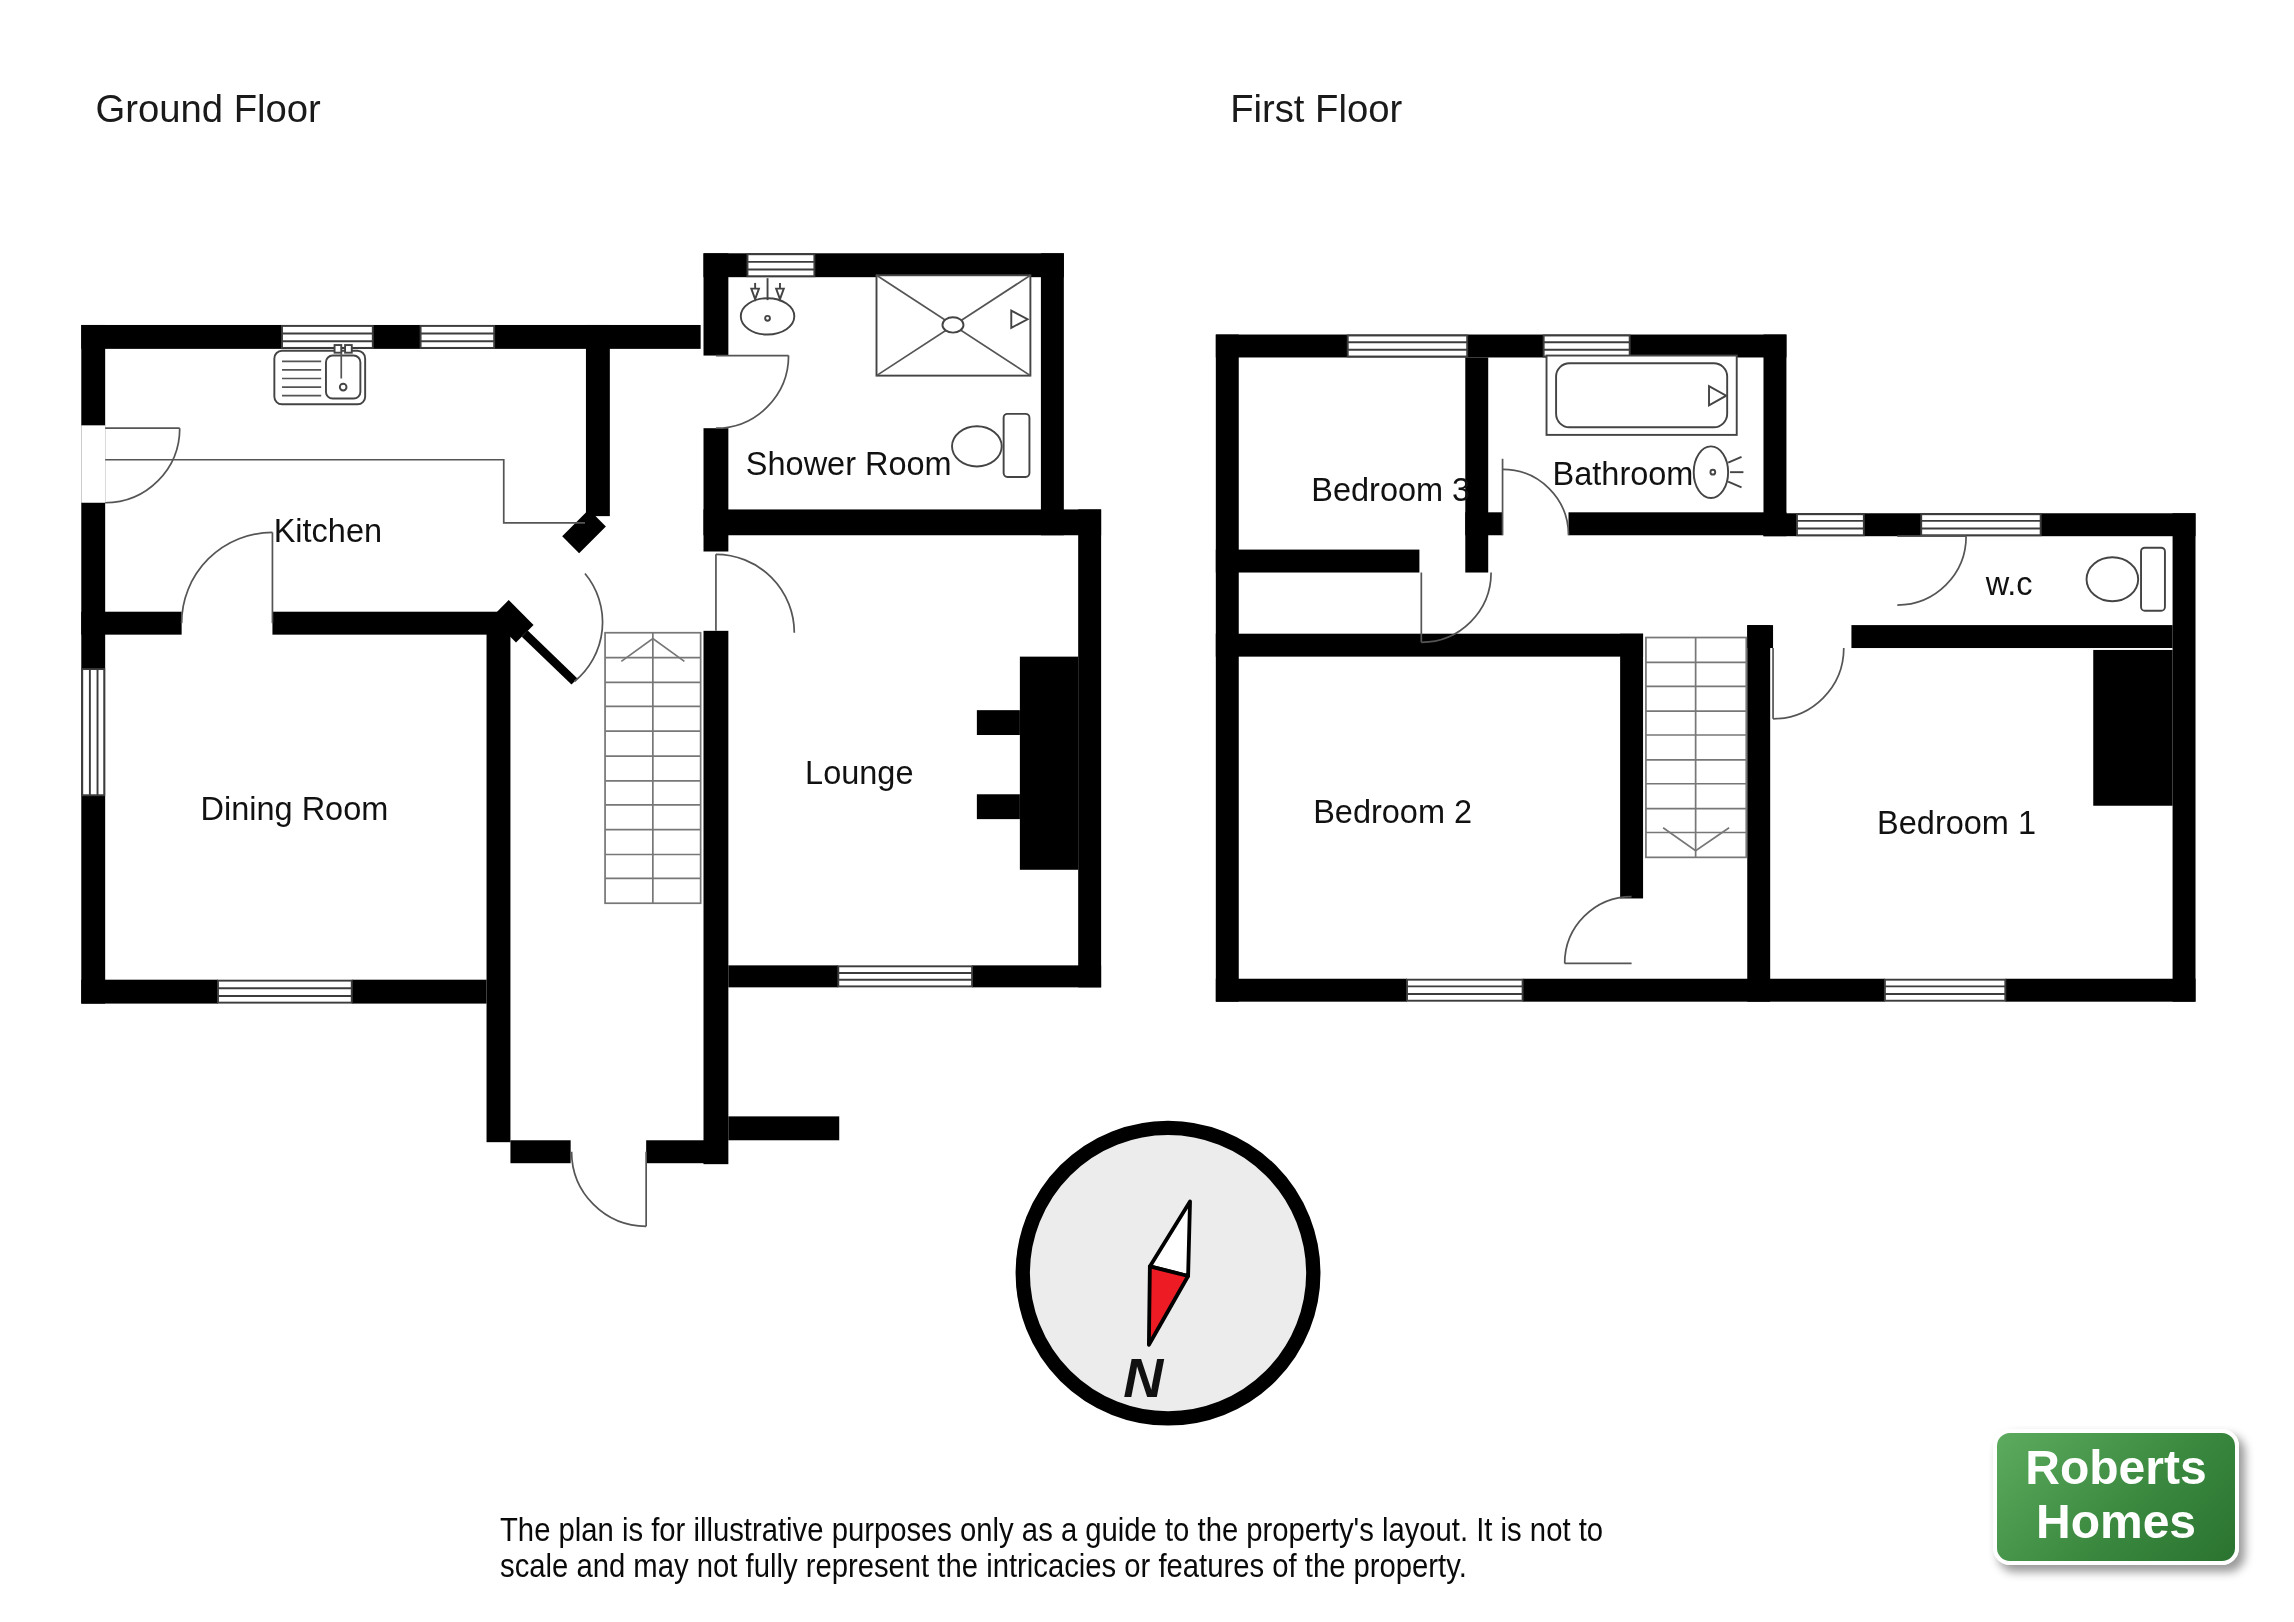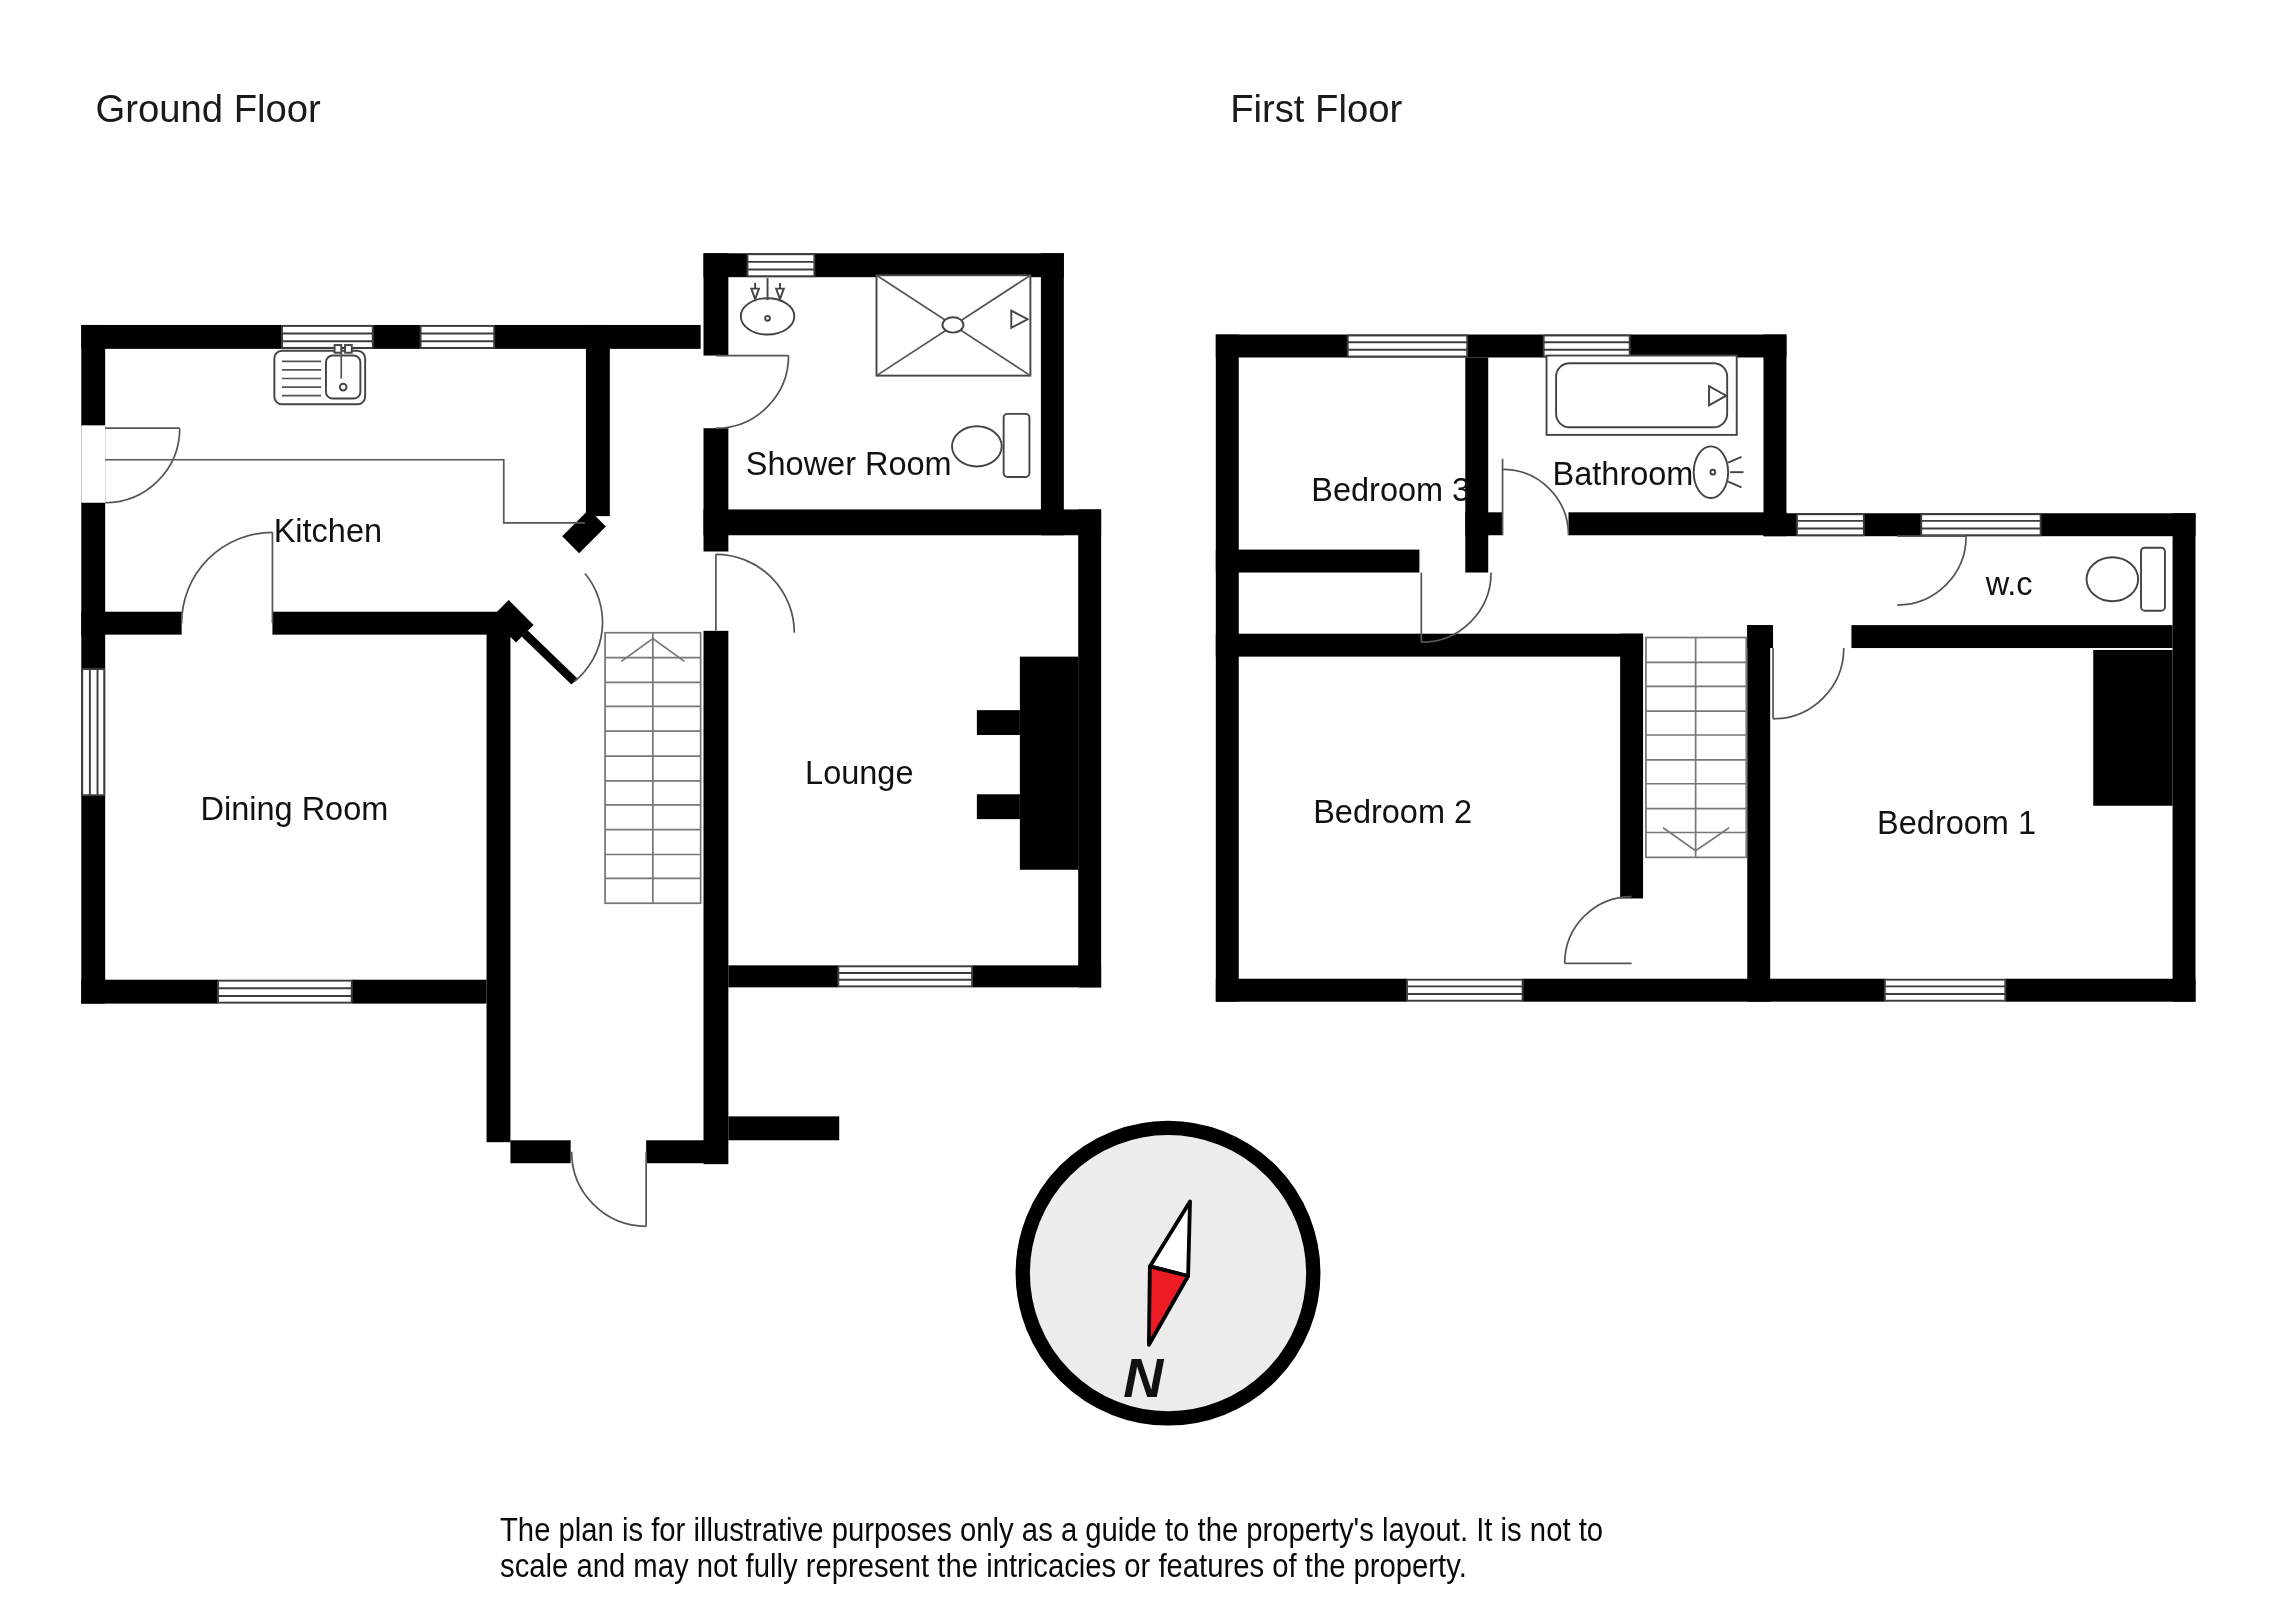--- a/index.html
+++ b/index.html
@@ -363,15 +363,19 @@
     <text class="compass-n" x="1196" y="1462">N</text>
   </g>
 
 </svg>
 
 <div class="disclaimer">
   <div>The plan is for illustrative purposes only as a guide to the property's layout. It is not to</div>
   <div>scale and may not fully represent the intricacies or features of the property.</div>
 </div>
 
-
+<div class="logo">
+  <div>Roberts</div>
+  <div>Homes</div>
 </div>
 
+</div>
+
 
 </body></html>

